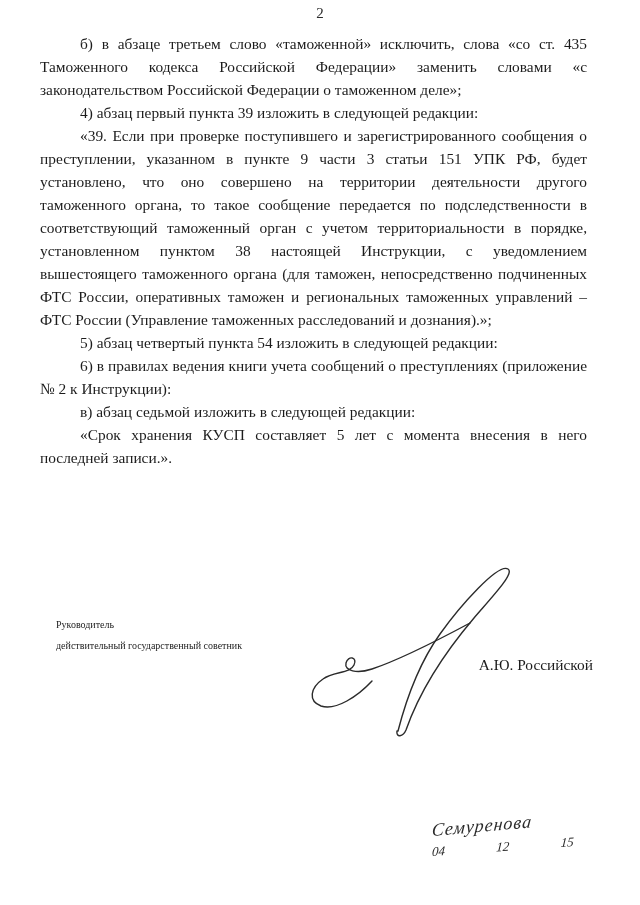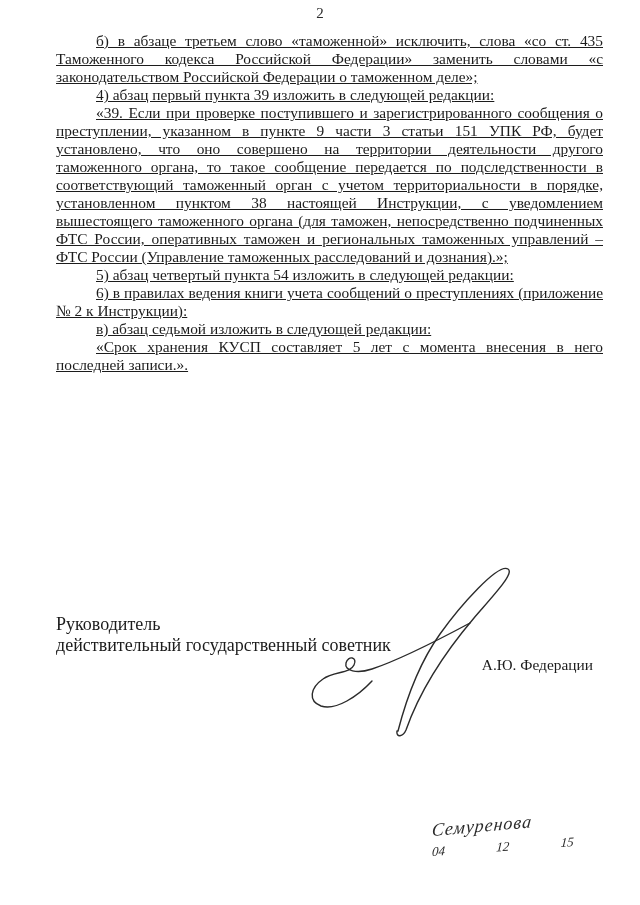--- a/index.html
+++ b/index.html
@@ -25,39 +25,38 @@
     left: 0;
     width: 100%;
     text-align: center;
     font-size: 15px;
     color: #2a2a2a;
   }
 
   .doc-body {
     position: absolute;
     top: 32px;
-    left: 56px;
+    left: 40px;
     width: 547px;
     font-size: 15.4px;
-    line-height: 18px;
+    line-height: 23px;
     text-align: justify;
     color: #1c1c1c;
-    text-decoration: underline;
   }
 
   .doc-body p {
     text-indent: 40px;
     margin: 0;
   }
 
   .sig-block {
     position: absolute;
     top: 614px;
     left: 56px;
-    font-size: 18px;
+    font-size: 10px;
     line-height: 21.4px;
     color: #1c1c1c;
     white-space: nowrap;
   }
 
   .signer-name {
     position: absolute;
     top: 656px;
     right: 47px;
     font-size: 15.4px;
@@ -117,21 +116,21 @@
     <p>6) в правилах ведения книги учета сообщений о преступлениях (приложение № 2 к Инструкции):</p>
     <p>в) абзац седьмой изложить в следующей редакции:</p>
     <p>«Срок хранения КУСП составляет 5 лет с момента внесения в него последней записи.».</p>
   </div>
 
   <div class="sig-block">
     <div>Руководитель</div>
     <div>действительный государственный советник</div>
   </div>
 
-  <div class="signer-name">А.Ю. Федерации</div>
+  <div class="signer-name">А.Ю. Российской</div>
 
   <svg class="signature-svg" viewBox="0 0 250 195" xmlns="http://www.w3.org/2000/svg" fill="none" stroke="#2b2b2b" stroke-width="1.4" stroke-linecap="round" stroke-linejoin="round">
     <path d="M 118,181
              C 126,150 140,112 160,84
              C 180,56 218,13 228,19
              C 235,23 212,47 194,68
              C 166,101 140,140 126,180
              C 123,187 116,188 117,181"></path>
     <path d="M 190,73
              C 162,88 122,109 92,119

